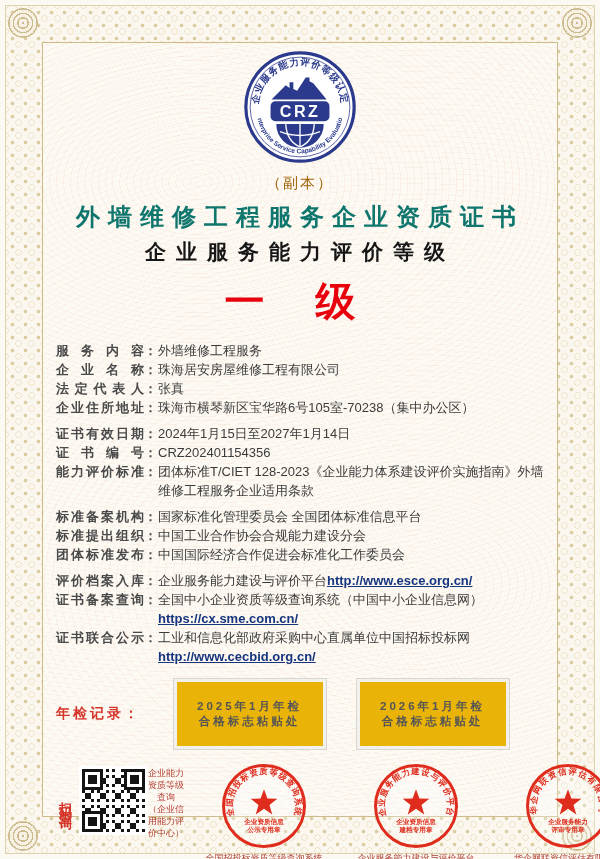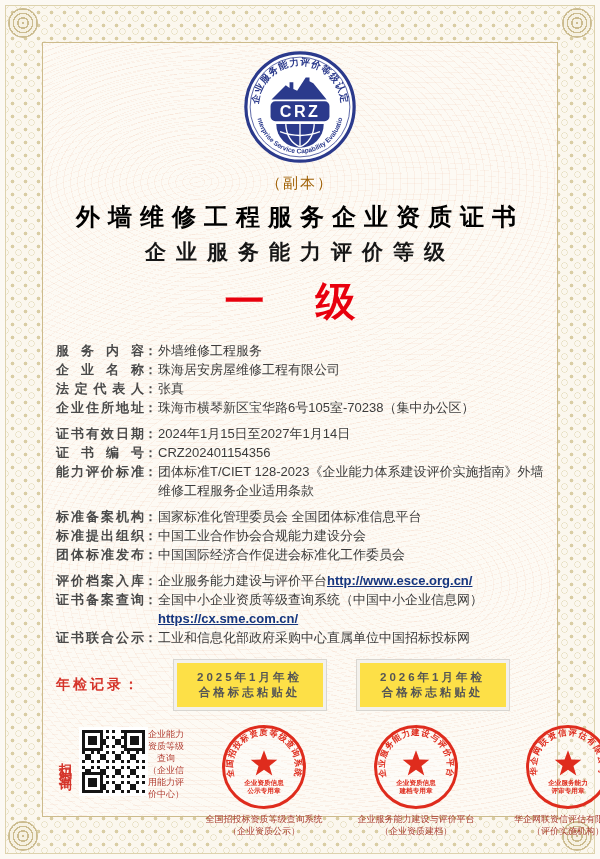--- a/index.html
+++ b/index.html
@@ -17,37 +17,37 @@
   .corner.bl{bottom:8px;left:8px}.corner.br{bottom:8px;right:8px}
   
   .inner{position:absolute;inset:42px;z-index:2;border:1px solid #cdbb8c;background:
       repeating-radial-gradient(ellipse 420px 260px at 30% 18%, rgba(228,150,110,.10) 0 1px, transparent 1px 7px),
       repeating-radial-gradient(ellipse 480px 320px at 72% 70%, rgba(228,150,110,.09) 0 1px, transparent 1px 8px),
       #fdfaf4;}
   .content{position:absolute;inset:42px;z-index:3;padding:8px 14px 0 14px;box-sizing:border-box;}
 
   .logo-wrap{text-align:center;}
   .copy-label{text-align:center;font-size:15px;color:#a16207;letter-spacing:2px;margin-top:6px;}
-  .title1{text-align:center;font-size:24px;font-weight:bold;color:#000000;letter-spacing:8px;margin-top:8px;white-space:nowrap;}
+  .title1{text-align:center;font-size:24px;font-weight:bold;color:#0f766e;letter-spacing:8px;margin-top:8px;white-space:nowrap;}
   .title2{text-align:center;font-size:21px;font-weight:bold;color:#161616;letter-spacing:10px;margin-top:5px;}
   .grade{text-align:center;font-size:40px;font-weight:bold;color:#e8000d;letter-spacing:20px;margin-top:8px;}
 
   .fields{margin-top:12px;font-size:13px;color:#3c3c3c;}
   .row{display:flex;line-height:19px;align-items:flex-start;}
   .row.gap{margin-top:7px;}
   .lbl{flex:0 0 88px;text-align:justify;text-align-last:justify;color:#4a4a4a;font-weight:bold;}
   .colon{flex:0 0 14px;color:#4a4a4a;font-weight:bold;}
   .val{flex:1;}
   a.link{color:#15357e;text-decoration:underline;font-weight:bold;}
   .val .blocklink{display:block;}
 
   .inspection{display:flex;align-items:center;margin-top:12px;}
   .insp-label{font-size:14px;font-weight:bold;color:#d5342a;letter-spacing:3px;flex:0 0 102px;}
   .insp-boxes{flex:1;display:flex;justify-content:space-around;padding-right:20px;}
-  .insp-box{width:152px;padding:10px 0;background:#fde047;border:1px solid #d9d6d0;
+  .insp-box{width:152px;padding:20px 0;background:#eab308;border:1px solid #d9d6d0;
             box-shadow:inset 0 0 0 3px #f3f1ed;text-align:center;}
   .insp-box div{font-size:11.5px;font-weight:bold;color:#555;letter-spacing:3px;line-height:15px;}
 
   .bottom{display:flex;margin-top:12px;align-items:flex-start;}
   .qr-block{flex:0 0 128px;display:flex;align-items:center;}
   .qr-row{display:flex;align-items:center;}
   .qr-side{writing-mode:vertical-rl;font-size:13px;font-weight:bold;color:#d5342a;letter-spacing:5px;margin-right:5px;}
   .qr-code{display:grid;grid-template-columns:repeat(21,3px);grid-auto-rows:3px;background:#fff;padding:3px;}
   .qr-code b{display:block;width:3px;height:3px;}
   .qr-code b.on{background:#141414;}
@@ -165,20 +165,21 @@
         <span class="val">
           <span>全国中小企业资质等级查询系统（中国中小企业信息网）</span>
           <a class="link blocklink" href="#">https://cx.sme.com.cn/</a>
         </span>
       </div>
       <div class="row">
         <span class="lbl">证书联合公示</span>
         <span class="colon">：</span>
         <span class="val">
           <span>工业和信息化部政府采购中心直属单位中国招标投标网</span>
+          <a class="link blocklink" href="#">http://www.cecbid.org.cn/</a>
         </span>
       </div>
     </div>
 
     <div class="inspection">
       <span class="insp-label">年检记录：</span>
       <div class="insp-boxes">
         <div class="insp-box">
           <div>2025年1月年检</div>
           <div>合格标志粘贴处</div>

